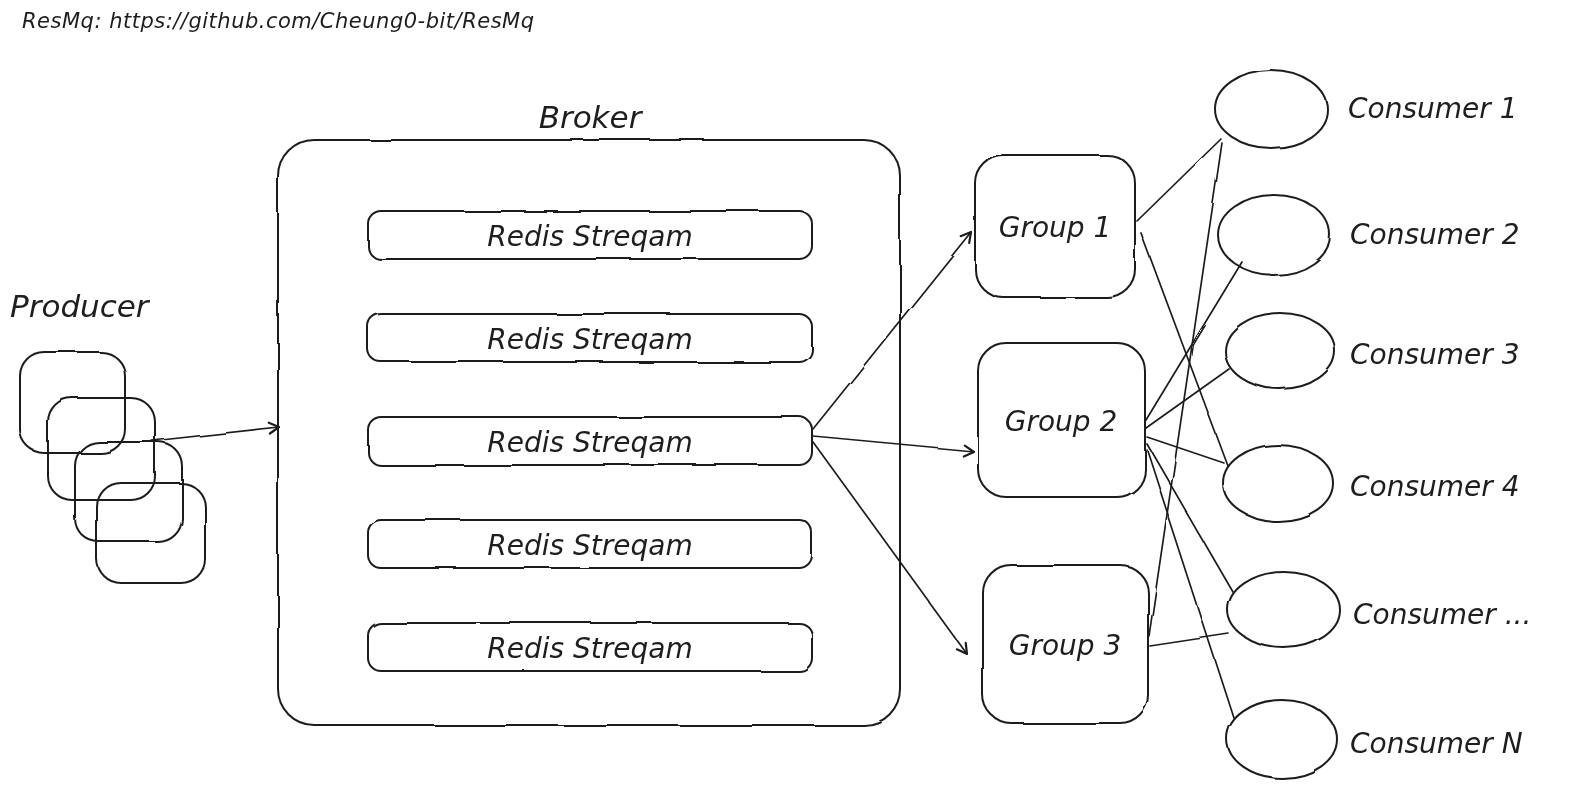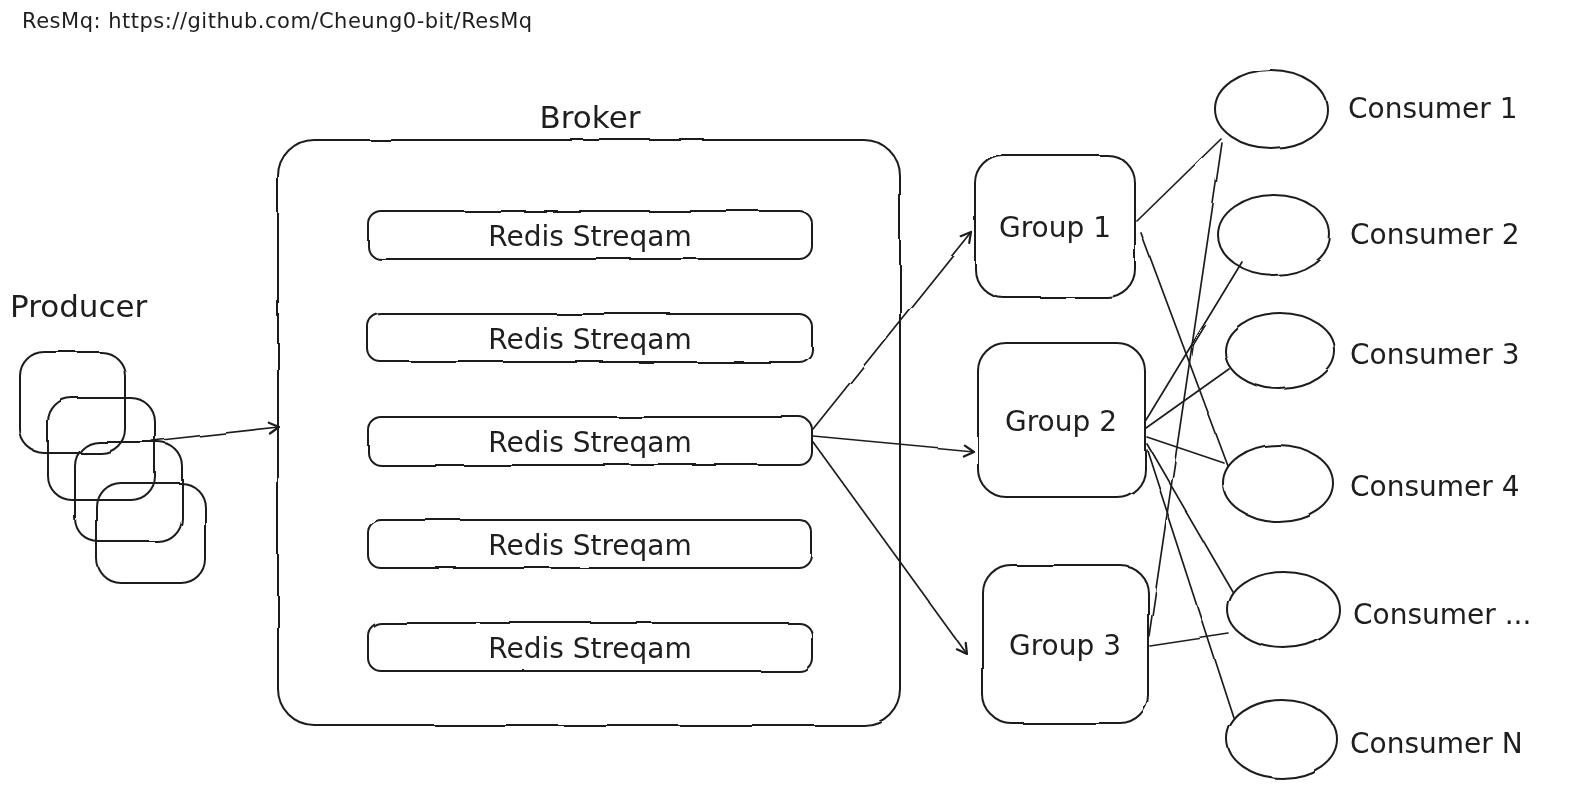--- a/index.html
+++ b/index.html
@@ -2,21 +2,21 @@
 <html><head>
 <meta charset="utf-8">
 <style>
   html, body {
     margin: 0; padding: 0;
     background: #ffffff;
     width: 1576px; height: 789px;
     overflow: hidden;
     font-family: "DejaVu Sans", sans-serif;
   }
-  #stage { position: relative; width: 1576px; height: 789px; }
+  #stage { position: relative; width: 1576px; height: 789px; font-style: italic; }
   svg { display: block; }
   .ink { stroke: #1e1e1e; fill: none; stroke-width: 2; stroke-linecap: round; stroke-linejoin: round; }
   .thin { stroke-width: 1.7; }
   .lbl { fill: #1e1e1e; stroke: none; }
   .caption { font-size: 21px; letter-spacing: 0.5px; }
   .big { font-size: 31px; }
   .mid { font-size: 28px; }
 </style>
 </head>
 <body>

